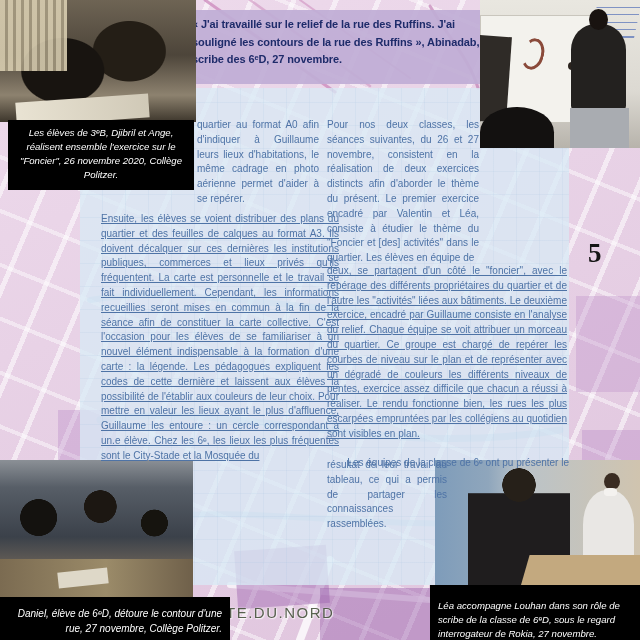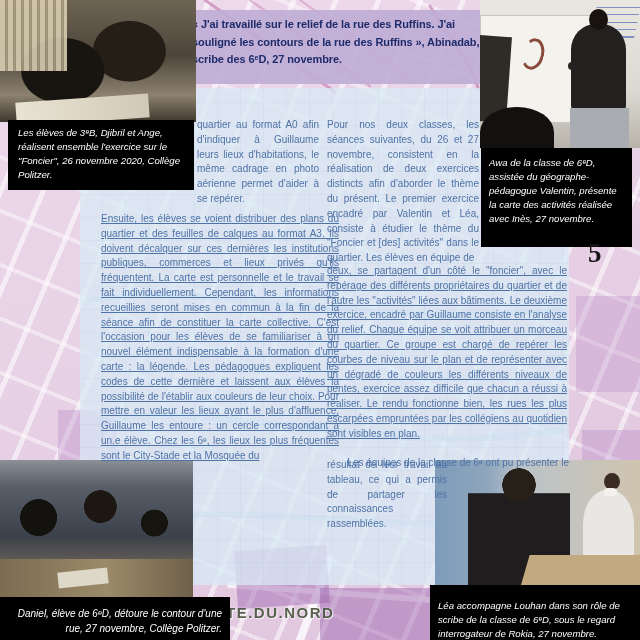--- a/index.html
+++ b/index.html
@@ -5,21 +5,21 @@
   html,body{margin:0;padding:0;}
   body{width:640px;height:640px;overflow:hidden;font-family:"Liberation Sans",sans-serif;}
   .page{position:relative;width:640px;height:640px;background:linear-gradient(160deg,#eedbec 0%,#e6cfe4 55%,#dfc4dd 100%);overflow:hidden;}
 
   
   .map-layer{position:absolute;inset:0;
     background:
       repeating-linear-gradient(113deg,transparent 0 34px,rgba(255,255,255,.55) 34px 39px),
       repeating-linear-gradient(22deg,transparent 0 46px,rgba(255,255,255,.45) 46px 50px);}
   .map-svg{position:absolute;inset:0;}
-  .map-label{position:absolute;left:226px;top:604px;font-weight:bold;font-size:15px;letter-spacing:1.5px;
+  .map-label{position:absolute;left:226px;top:604px;font-weight:normal;font-size:15px;letter-spacing:1.5px;
     color:#49543f;opacity:.9;text-shadow:0 0 2px rgba(255,255,255,.95),1px 1px 1px rgba(255,255,255,.8);}
 
   
   .wash{position:absolute;left:80px;top:88px;width:489px;height:497px;border-radius:8px;
     background:
       repeating-linear-gradient(0deg,transparent 0 22px,rgba(140,180,215,.10) 22px 23px),
       repeating-linear-gradient(90deg,transparent 0 22px,rgba(140,180,215,.10) 22px 23px),
       rgba(216,233,245,.78);}
 
   
@@ -34,21 +34,21 @@
   .bt-l1{left:197px;top:94px;width:122px;}
   .bt-l2{left:101px;top:188px;width:238px;text-decoration:underline;}
   .bt-l3{left:197px;top:459px;width:124px;}
   .bt-r1{left:327px;top:94px;width:152px;}
   .bt-r2{left:327px;top:240px;width:240px;text-decoration:underline;}
   .bt-r3a{left:327px;top:432px;width:242px;white-space:nowrap;overflow:visible;text-align:right;}
   .bt-r3b{left:327px;top:434px;width:120px;}
 
   
   .caption{position:absolute;background:#000;color:#fff;font-style:italic;box-sizing:border-box;line-height:1.47;}
-  .cap-tl{left:8px;top:120px;width:186px;height:70px;font-size:9.6px;text-align:left;padding:6px 10px;}
+  .cap-tl{left:8px;top:120px;width:186px;height:70px;font-size:9.6px;text-align:center;padding:6px 10px;}
   .cap-tr{left:481px;top:148px;width:151px;height:99px;font-size:9.6px;text-align:left;padding:8px;}
   .cap-bl{left:0;top:597px;width:230px;height:43px;font-size:10px;text-align:right;padding:10px 8px;}
   .cap-br{left:430px;top:585px;width:210px;height:55px;font-size:9.6px;text-align:left;padding:14px 8px;}
 
   
   .page-num{position:absolute;left:588px;top:238px;font-family:"Liberation Serif","DejaVu Serif",serif;
     font-size:27px;font-weight:bold;color:#151515;}
 
   
   .photo{position:absolute;overflow:hidden;}
@@ -158,21 +158,20 @@
 
   <div class="photo photo-br">
     <div class="figure-main"></div>
     <div class="student-white"></div>
     <div class="student-white-face"></div>
     <div class="student-white-mask"></div>
     <div class="desk-br"></div>
   </div>
 
   <div class="caption cap-tl">Les élèves de 3ᵉB, Djibril et Ange, réalisent ensemble l'exercice sur le "Foncier", 26 novembre 2020, Collège Politzer.</div>
-  <div class="caption cap-tr">Awa de la classe de 6ᵉD, assistée du géographe-pédagogue Valentin, présente la carte des activités réalisée avec Inès, 27 novembre.</div>
   <div class="caption cap-bl">Daniel, élève de 6ᵉD, détoure le contour d'une rue, 27 novembre, Collège Politzer.</div>
   <div class="caption cap-br">Léa accompagne Louhan dans son rôle de scribe de la classe de 6ᵉD, sous le regard interrogateur de Rokia, 27 novembre.</div>
 
   <div class="body-text bt-l1">quartier au format A0 afin d'indiquer à Guillaume leurs lieux d'habitations, le même cadrage en photo aérienne permet d'aider à se repérer.</div>
   <div class="body-text bt-l2">Ensuite, les élèves se voient distribuer des plans du quartier et des feuilles de calques au format A3. Ils doivent décalquer sur ces dernières les institutions publiques, commerces et lieux privés qu'ils fréquentent. La carte est personnelle et le travail se fait individuellement. Cependant, les informations recueillies seront mises en commun à la fin de la séance afin de constituer la carte collective. C'est l'occasion pour les élèves de se familiariser à un nouvel élément indispensable à la formation d'une carte : la légende. Les pédagogues expliquent les codes de cette dernière et laissent aux élèves la possibilité de l'établir aux couleurs de leur choix. Pour mettre en valeur les lieux ayant le plus d'affluence, Guillaume les entoure : un cercle correspondant à un.e élève. Chez les 6ᵉ, les lieux les plus fréquentés sont le City-Stade et la Mosquée du</div>
   <div class="body-text bt-r1">Pour nos deux classes, les séances suivantes, du 26 et 27 novembre, consistent en la réalisation de deux exercices distincts afin d'aborder le thème du présent. Le premier exercice encadré par Valentin et Léa, consiste à étudier le thème du "Foncier et [des] activités" dans le quartier. Les élèves en équipe de</div>
   <div class="body-text bt-r2">deux, se partagent d'un côté le "foncier", avec le repérage des différents propriétaires du quartier et de l'autre les "activités" liées aux bâtiments. Le deuxième exercice, encadré par Guillaume consiste en l'analyse du relief. Chaque équipe se voit attribuer un morceau du quartier. Ce groupe est chargé de repérer les courbes de niveau sur le plan et de représenter avec un dégradé de couleurs les différents niveaux de pentes, exercice assez difficile que chacun a réussi à réaliser. Le rendu fonctionne bien, les rues les plus escarpées empruntées par les collégiens au quotidien sont visibles en plan.</div>
   <div class="body-text bt-r3a">Les équipes de la classe de 6ᵉ ont pu présenter le</div>
   <div class="body-text bt-r3b">résultat de leur travail au tableau, ce qui a permis de partager les connaissances rassemblées.</div>
 

